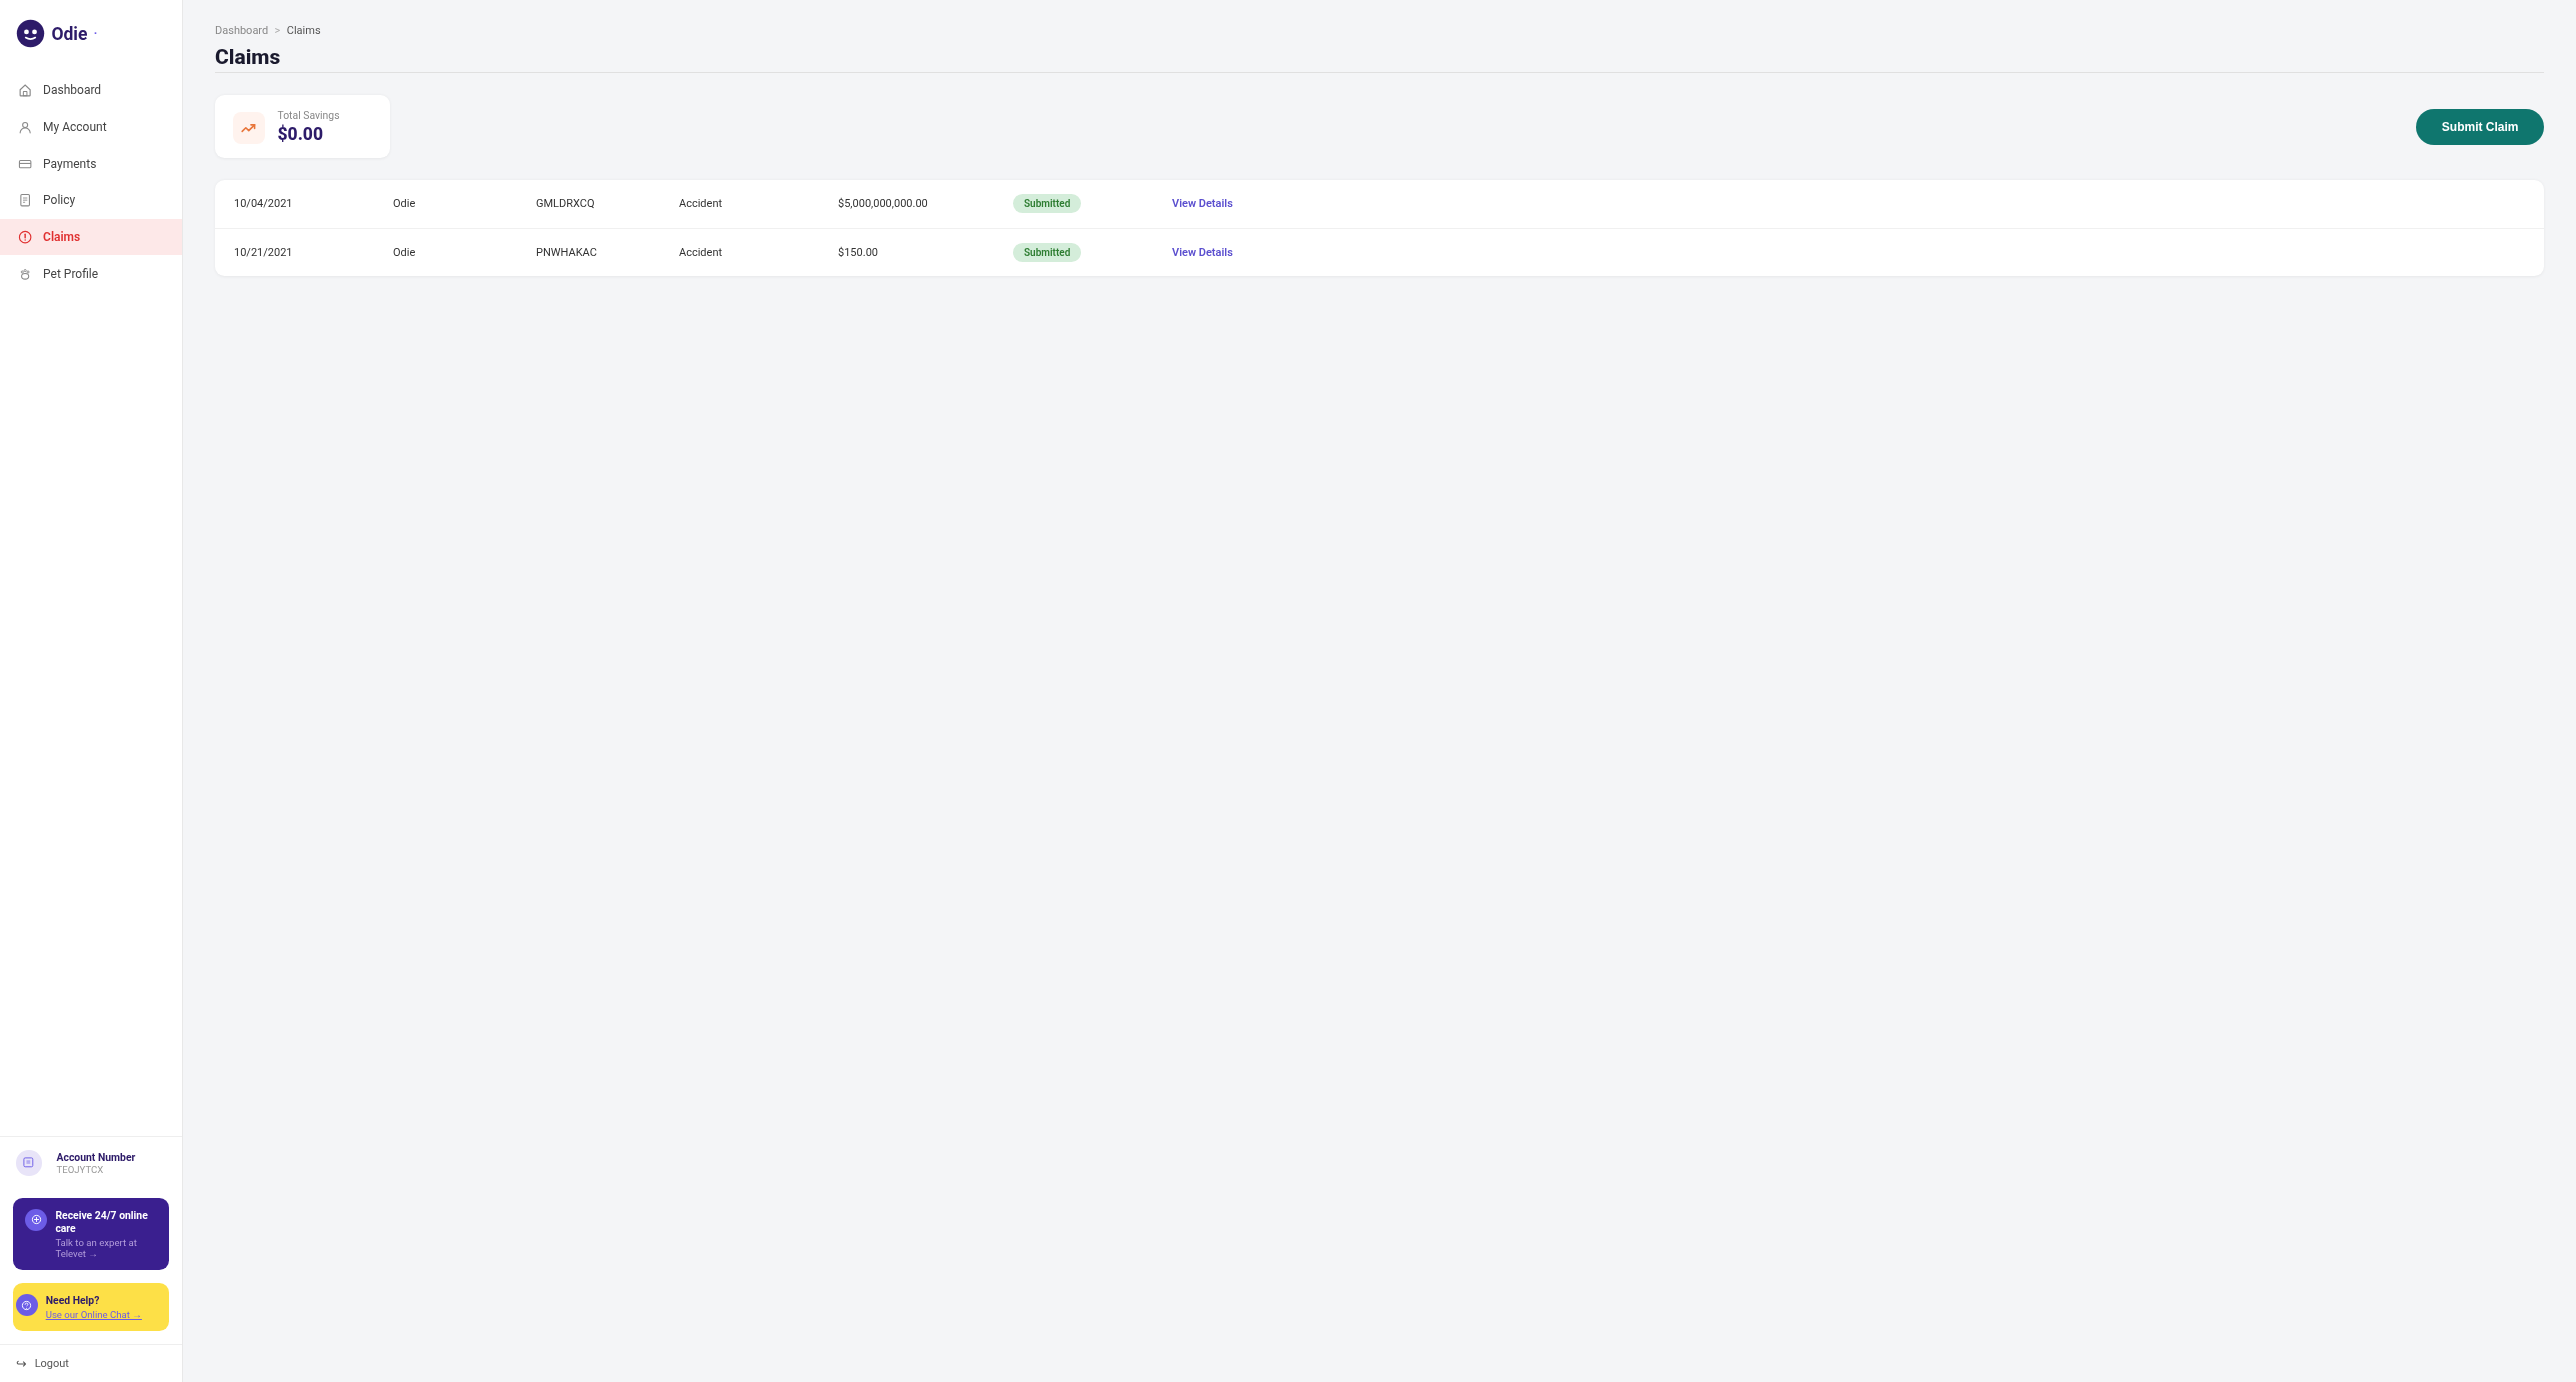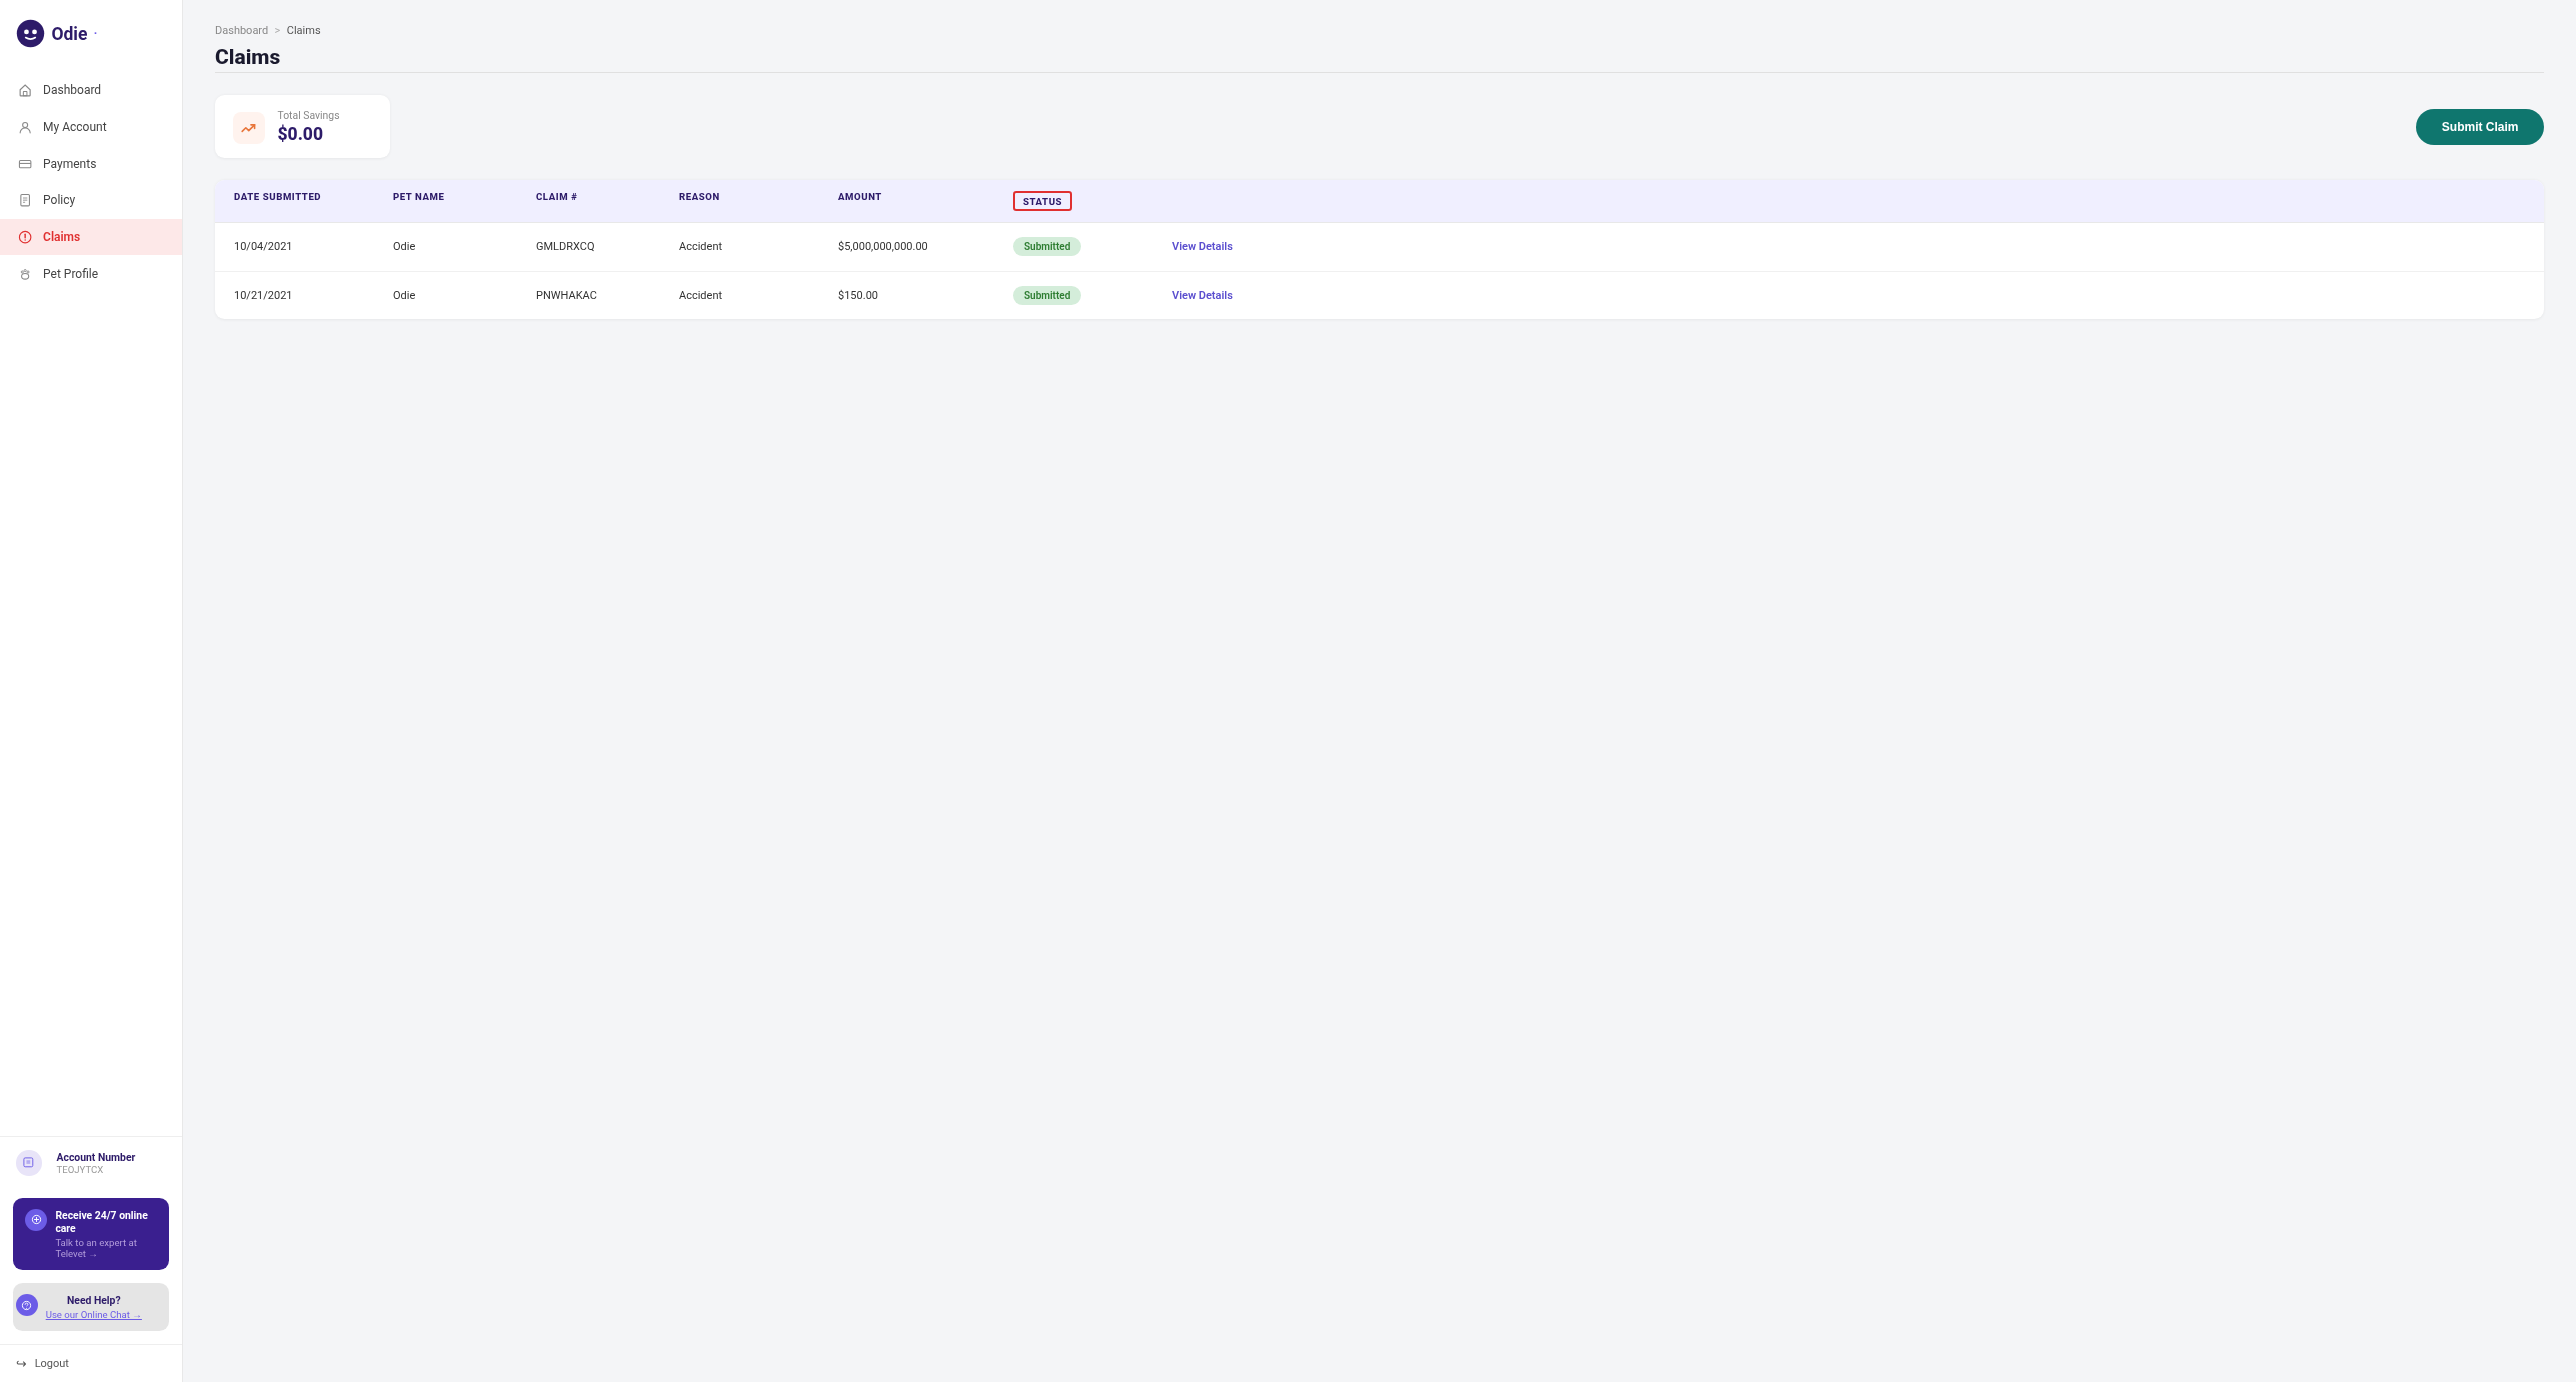--- a/index.html
+++ b/index.html
@@ -145,28 +145,27 @@
     }
 
     .promo-televet-link {
       font-size: 9.6px;
       color: #b39ddb;
       margin-top: 1.6px;
     }
 
     .sidebar-promo-help {
       margin: 3.2px 12.7px 12.7px 12.7px;
-      background: #e5e5e5;
+      background: #fde047;
       border-radius: 9.6px;
       padding: 11px 3px;
       display: flex;
       align-items: flex-start;
       gap: 8px;
       cursor: pointer;
-      text-align: center;
     }
 
     .promo-help-icon {
       width: 22px;
       height: 22px;
       border-radius: 50%;
       background: #6c5ce7;
       flex-shrink: 0;
       display: flex;
       align-items: center;
@@ -523,31 +522,20 @@
         <div class="savings-info">
           <div class="savings-title">Total Savings</div>
           <div class="savings-amount">$0.00</div>
         </div>
       </div>
 
       <button class="submit-claim-btn">Submit Claim</button>
     </div>
 
     <div class="claims-table">
-      <div class="table-header">
-        <div class="th">DATE SUBMITTED</div>
-        <div class="th">PET NAME</div>
-        <div class="th">CLAIM #</div>
-        <div class="th">REASON</div>
-        <div class="th">AMOUNT</div>
-        <div class="th th-status">
-          <span style="border: 2.4px solid #e03030; border-radius:3.2px; padding:2.4px 8px; display:inline-block;">STATUS</span>
-        </div>
-        <div class="th"></div>
-      </div>
 
       <div class="table-row">
         <div class="td">10/04/2021</div>
         <div class="td">Odie</div>
         <div class="td">GMLDRXCQ</div>
         <div class="td">Accident</div>
         <div class="td">$5,000,000,000.00</div>
         <div class="td">
           <span class="status-badge">Submitted</span>
         </div>

